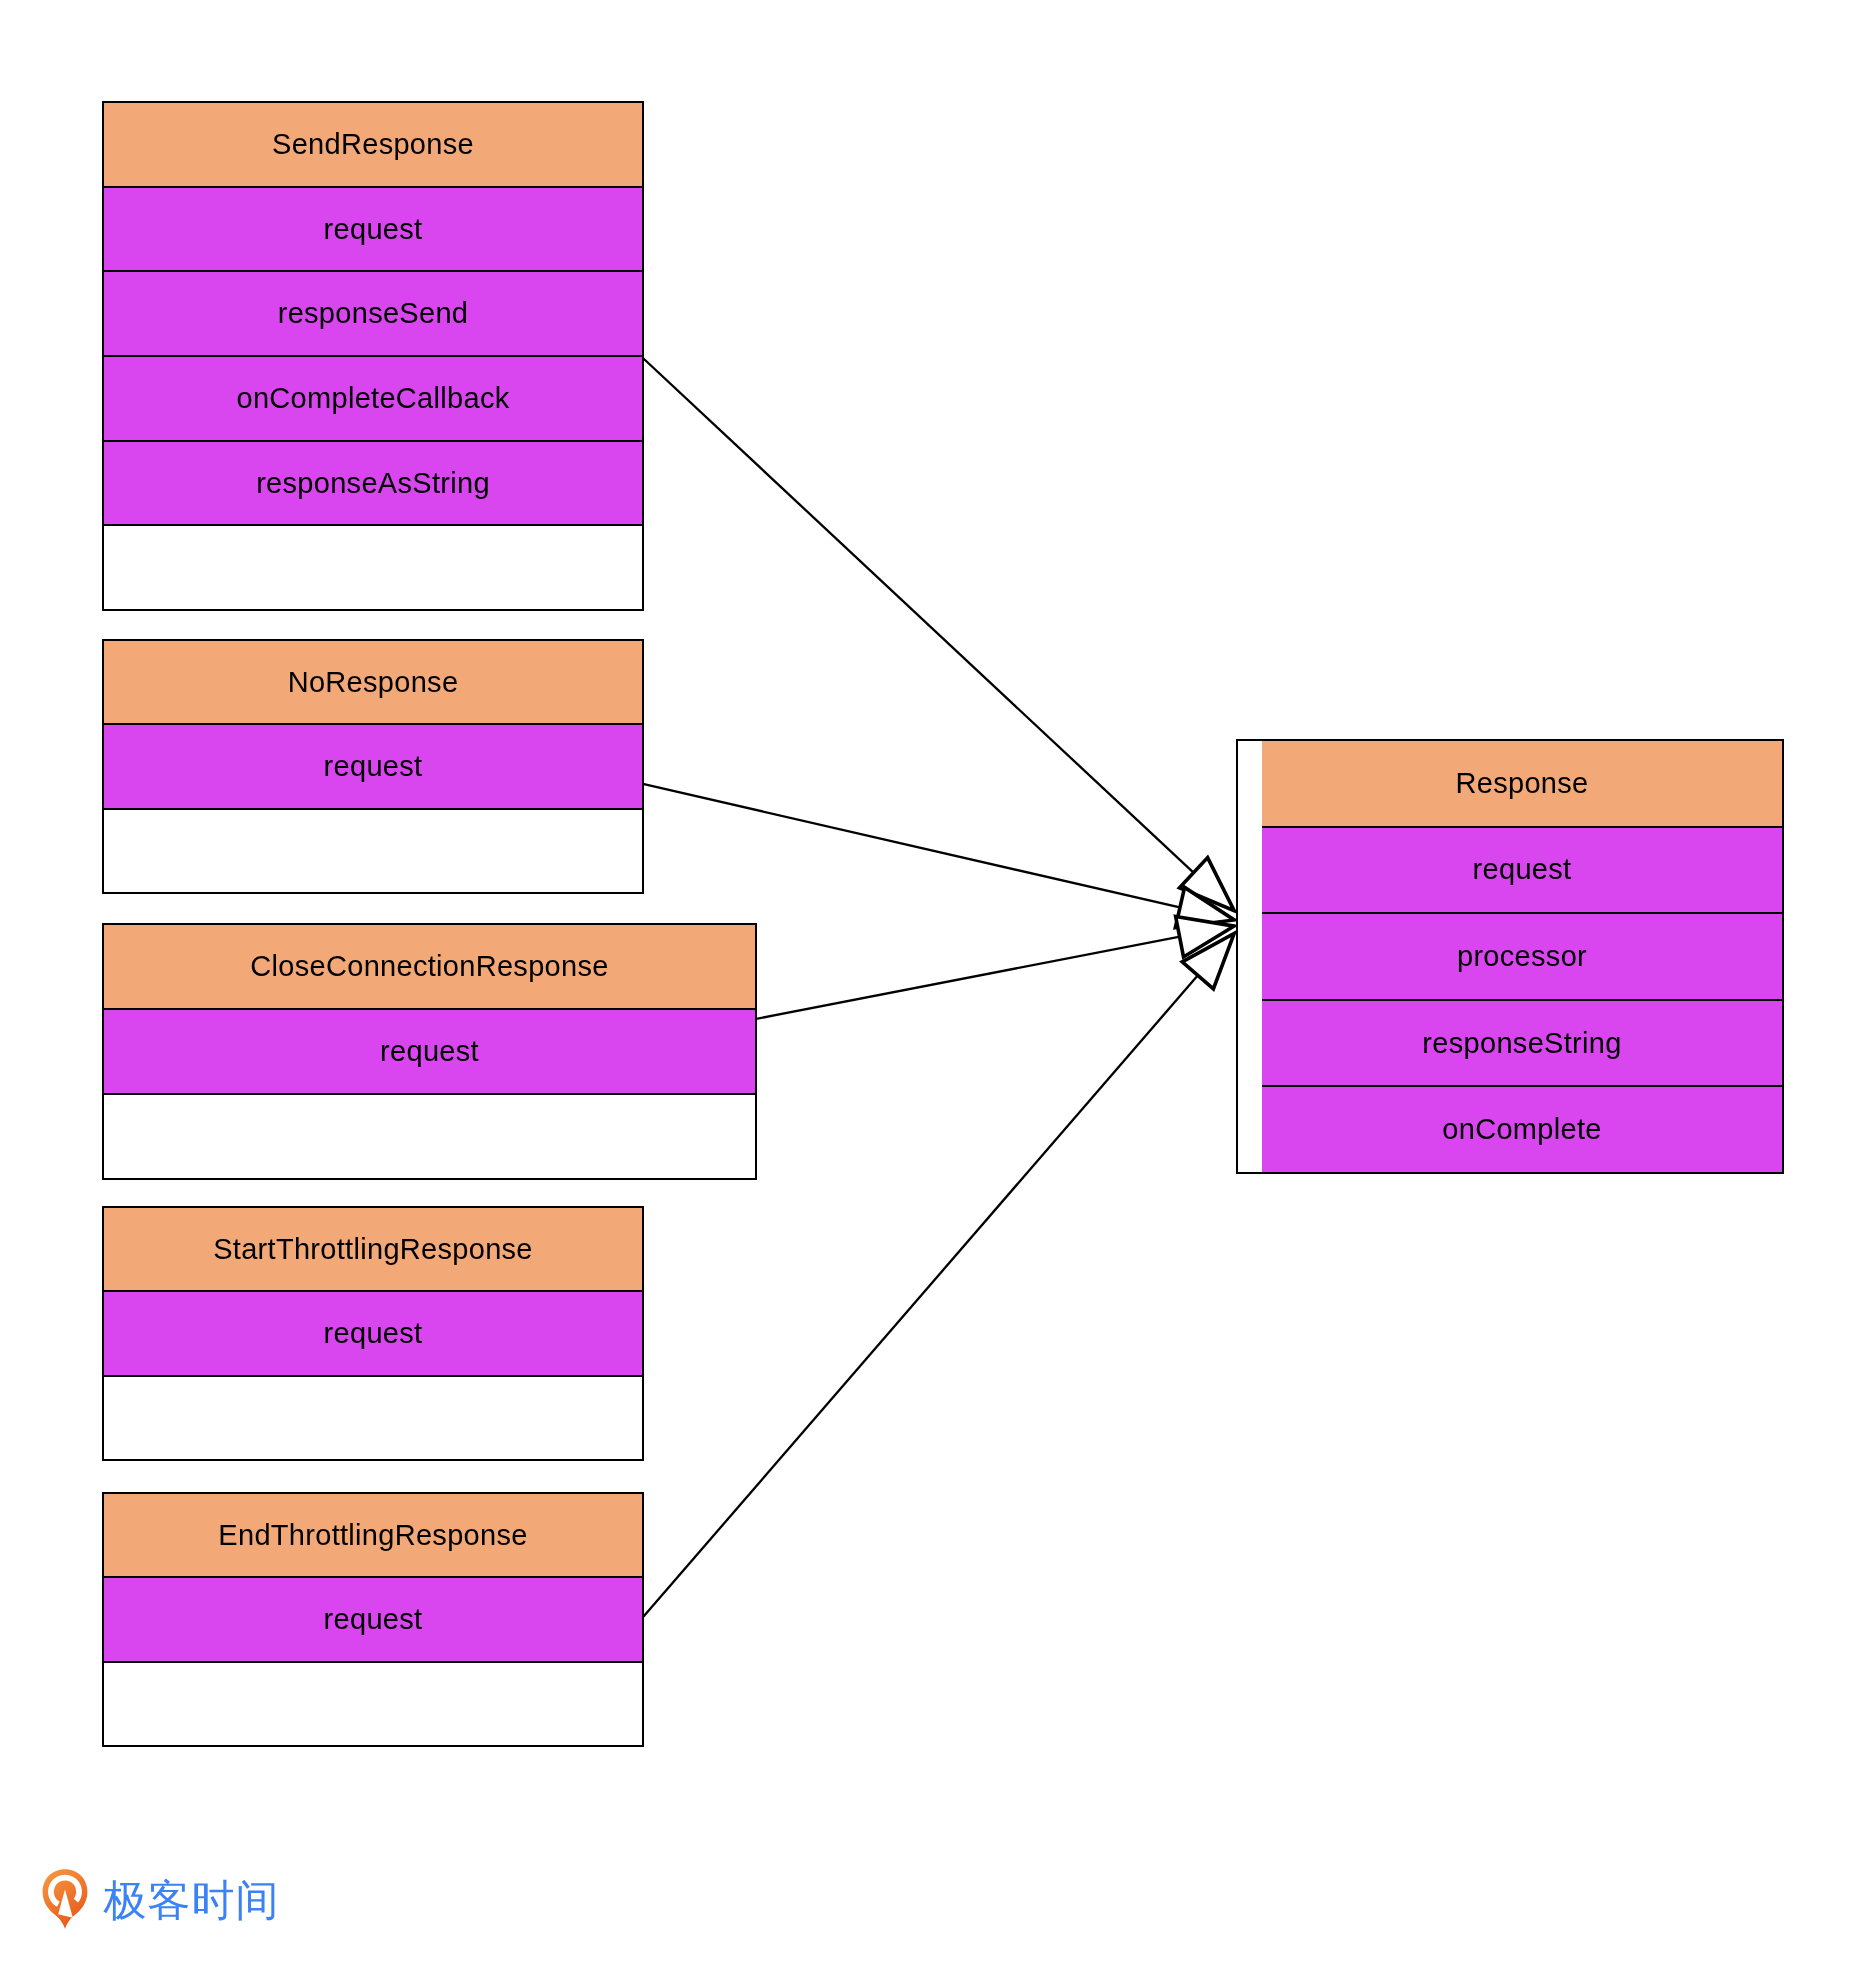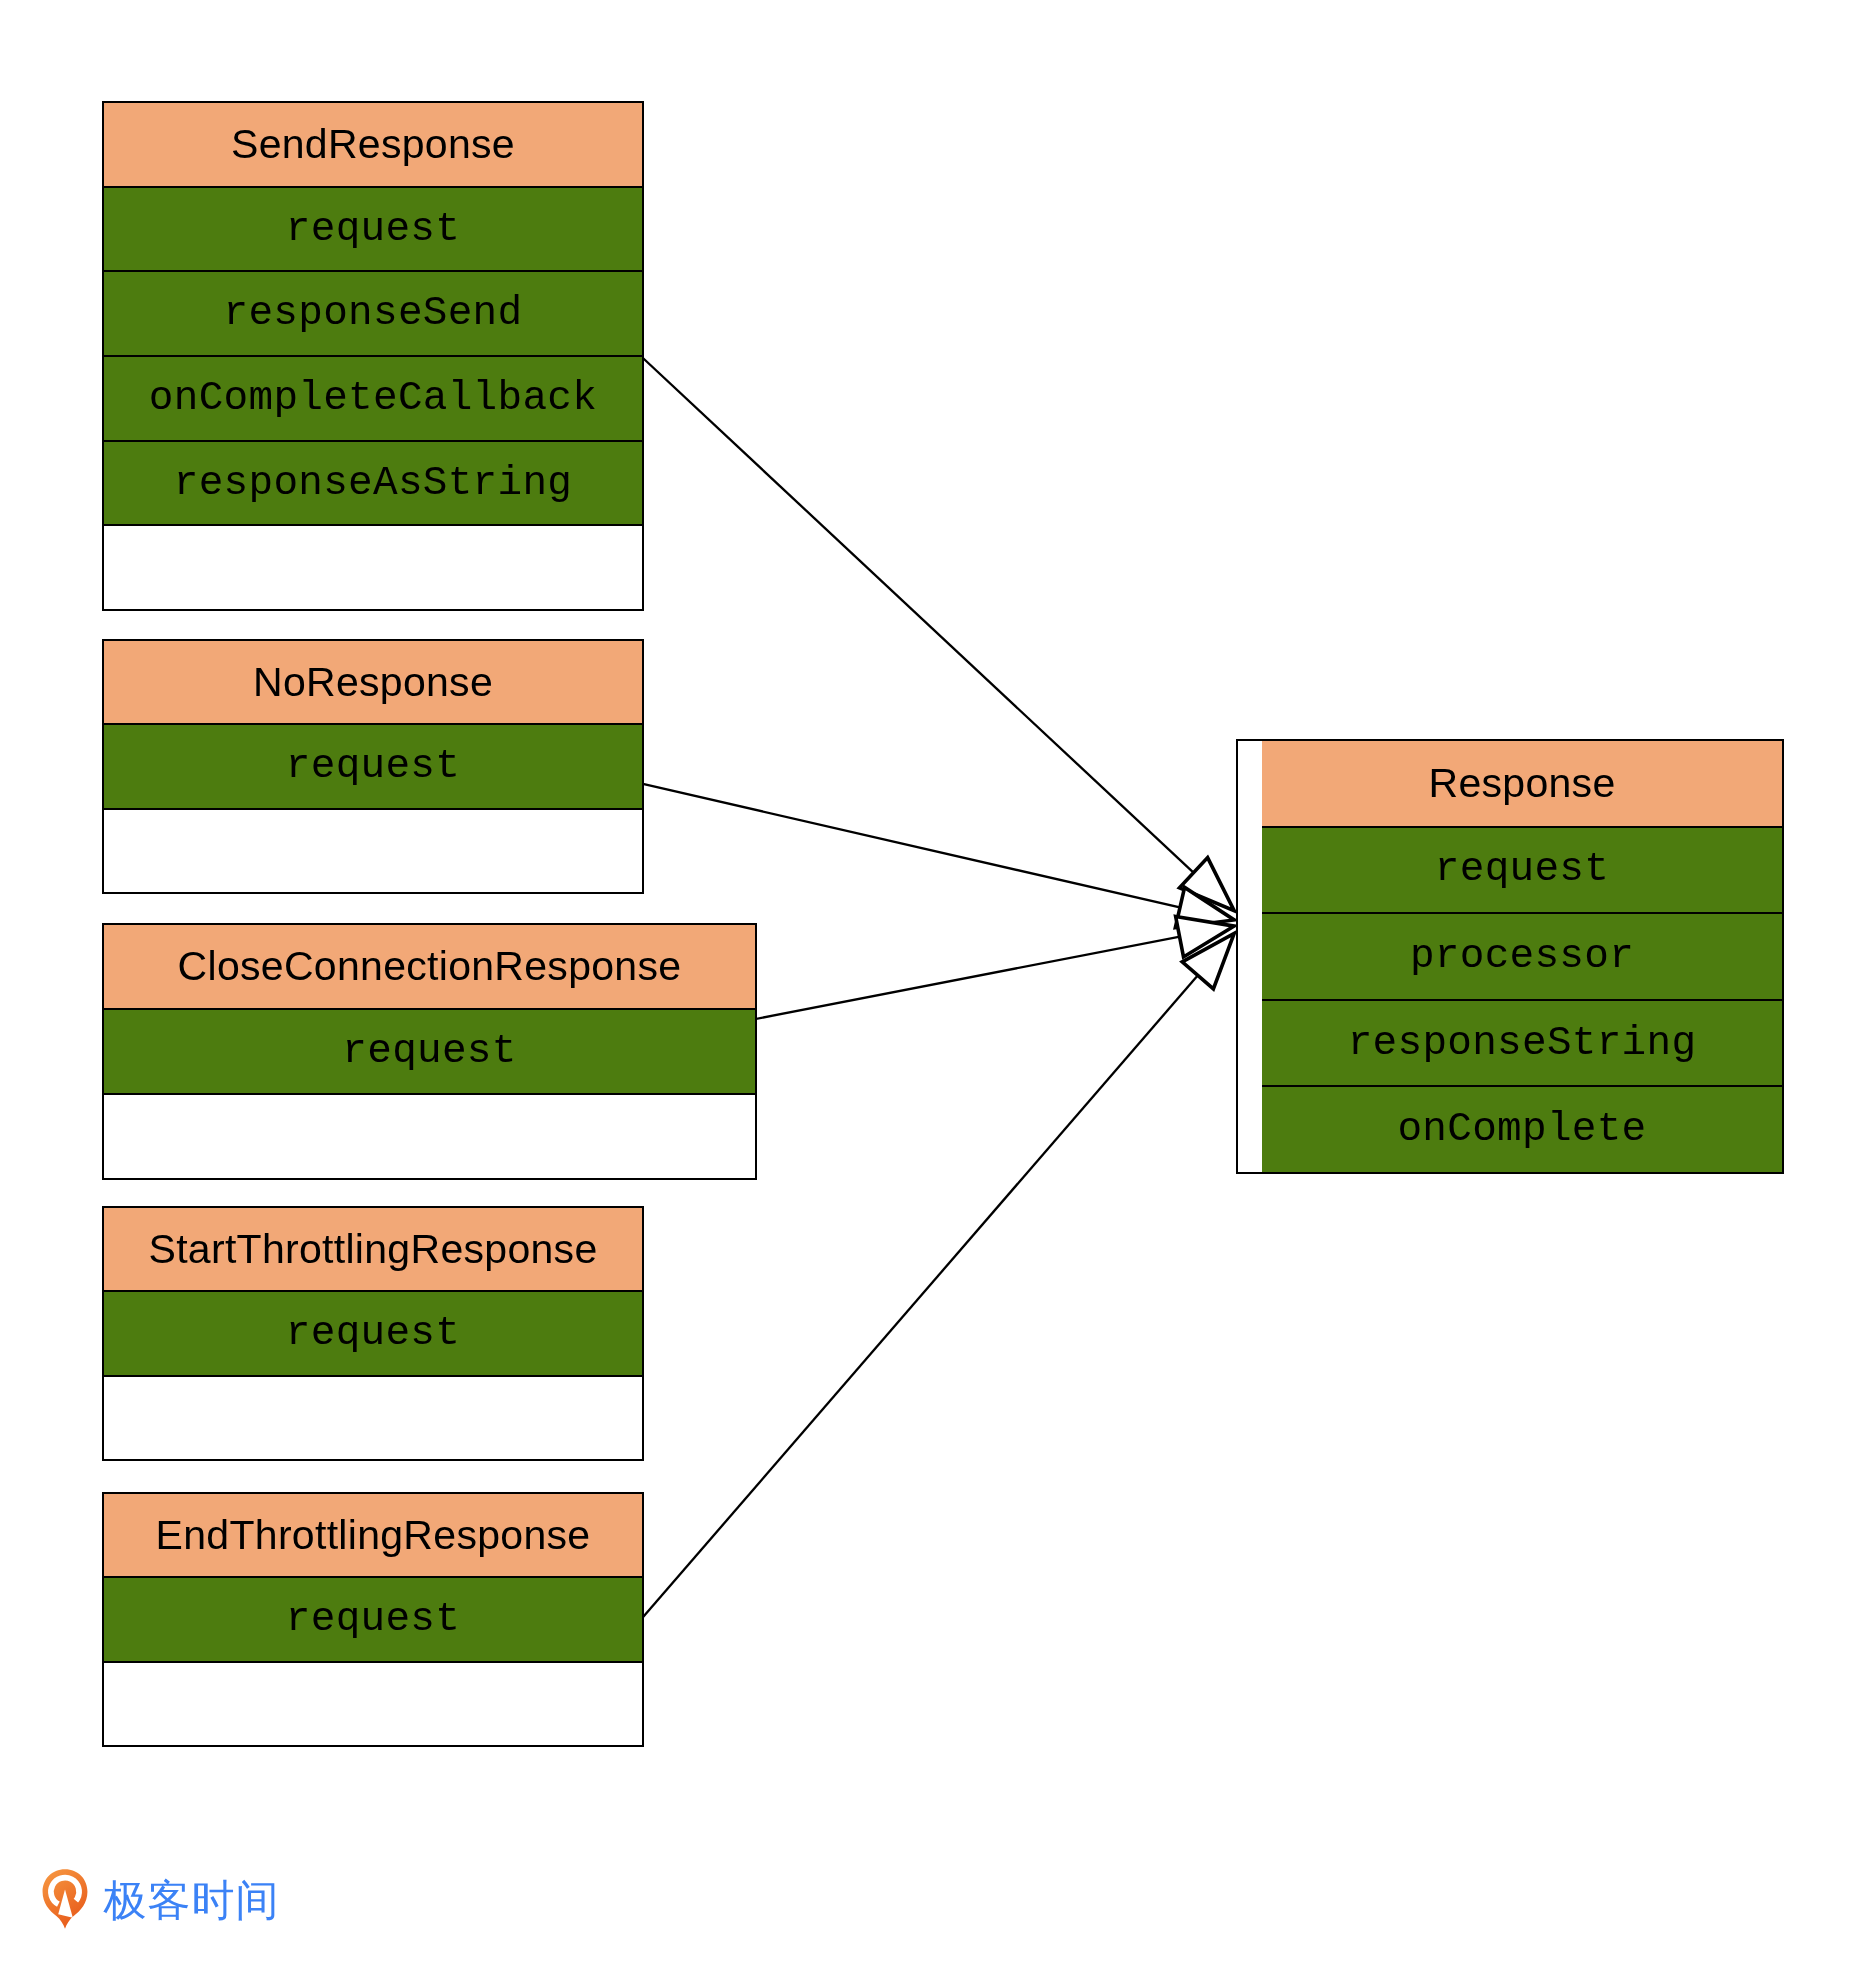--- a/index.html
+++ b/index.html
@@ -9,26 +9,26 @@
   }
   .canvas{position:absolute;inset:0;}
   svg.connectors{position:absolute;left:0;top:0;width:1875px;height:1965px;}
 
   .uml-box{
     position:absolute;display:flex;flex-direction:column;
     border:2.6px solid #000;background:#fff;box-sizing:border-box;
   }
   .compartment{
     flex:1;display:flex;align-items:center;justify-content:center;
-    font-size:41px;line-height:1;color:#000;letter-spacing:0.3px;
+    font-size:29px;line-height:1;color:#000;letter-spacing:0.3px;
     border-top:2.1px solid #000;white-space:nowrap;
   }
   .compartment:first-child{border-top:none;}
   .compartment.header{background:#F2A877;}
-  .compartment.attr{background:#4d7c0f;font-family:Liberation Mono, monospace;}
+  .compartment.attr{background:#d946ef;}
   .compartment.filler{background:#ffffff;}
 
   .box-send    {left:102px; top:101px;  width:542px; height:510px;}
   .box-no      {left:102px; top:639px; width:542px; height:255px;}
   .box-close   {left:102px; top:923px; width:655px; height:257px;}
   .box-start   {left:102px; top:1206px; width:542px; height:255px;}
   .box-end     {left:102px; top:1492px; width:542px; height:255px;}
   .box-response{left:1236px;top:739px; width:548px; height:435px;padding-left:24px;}
 
   .logo{

